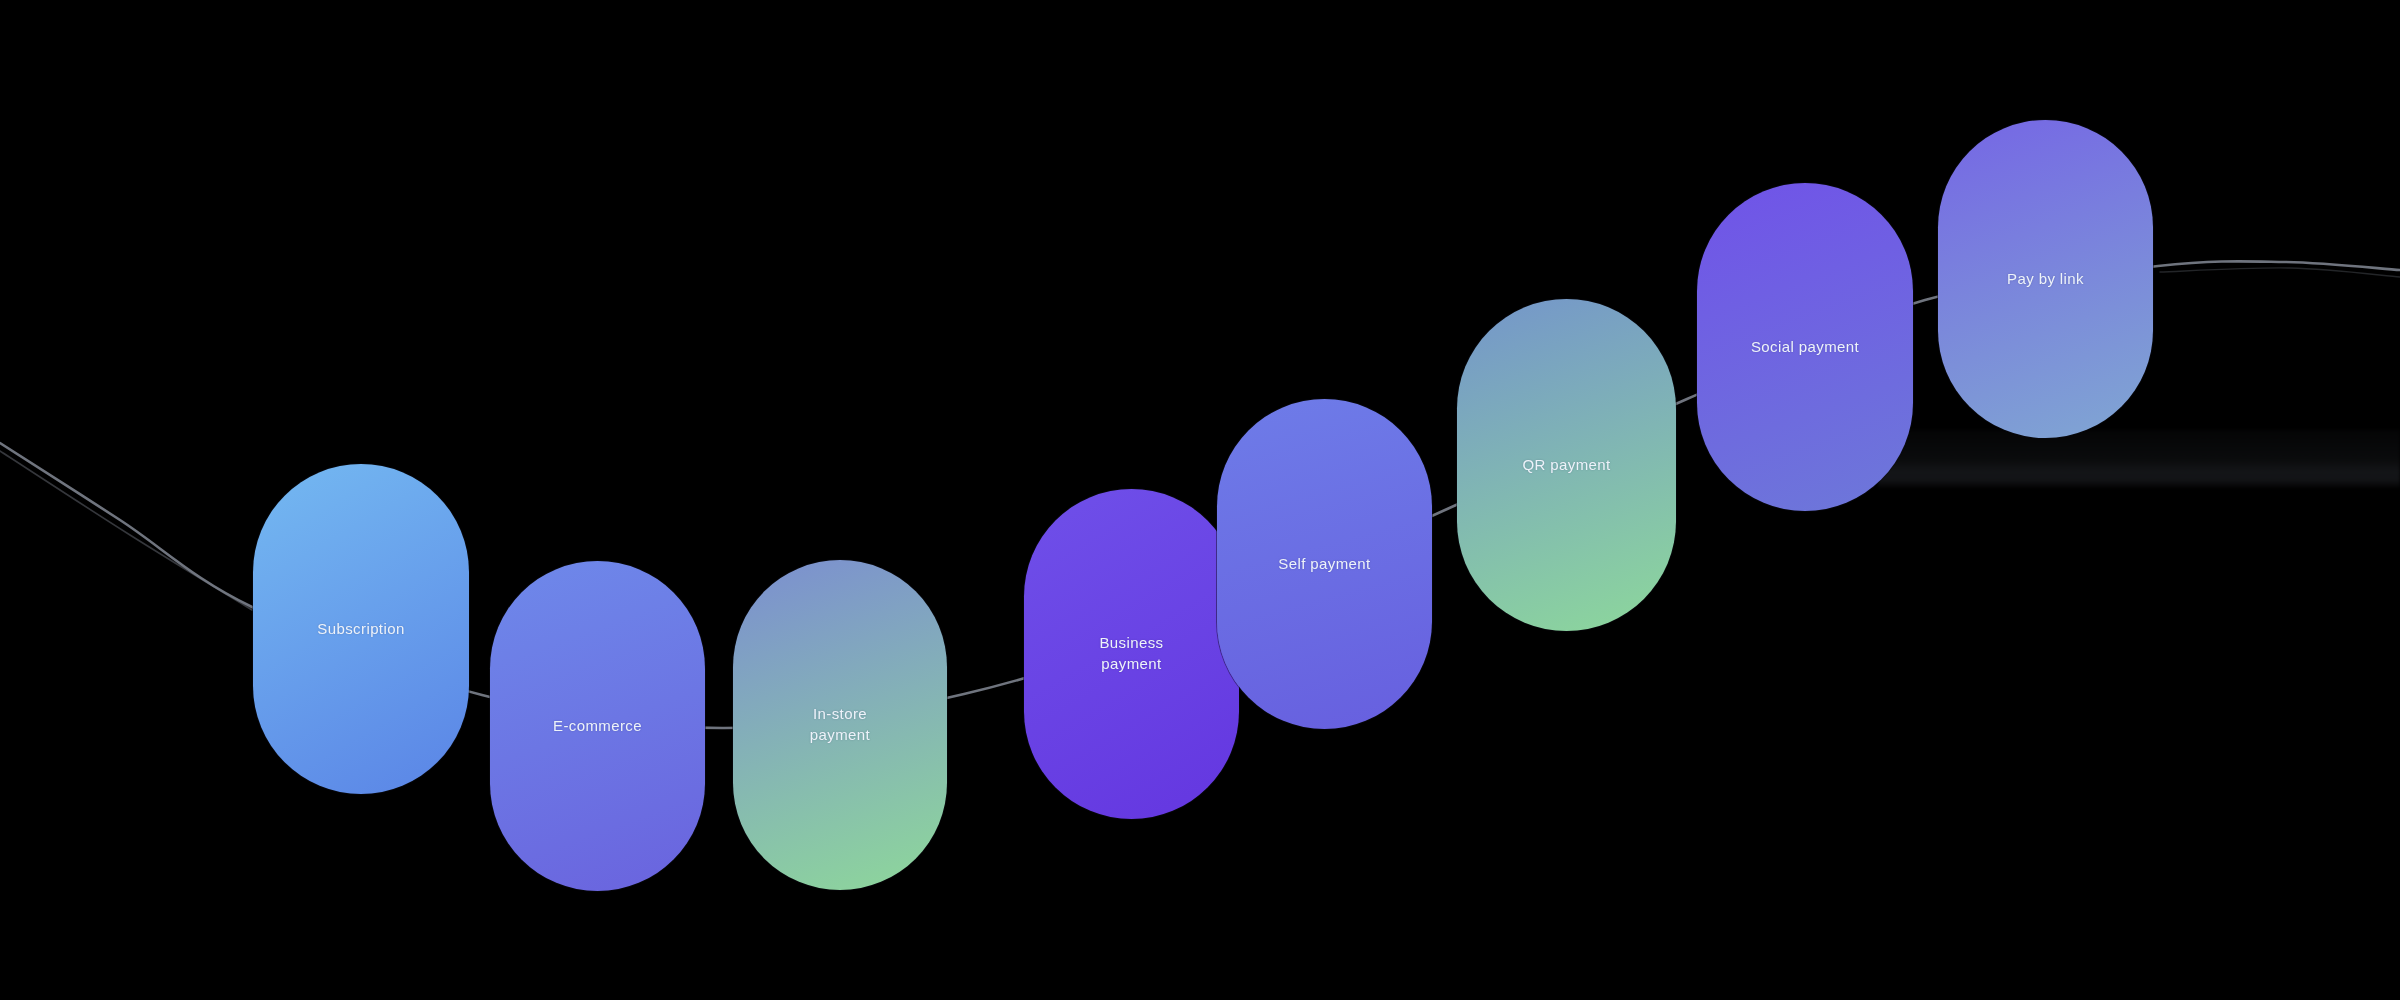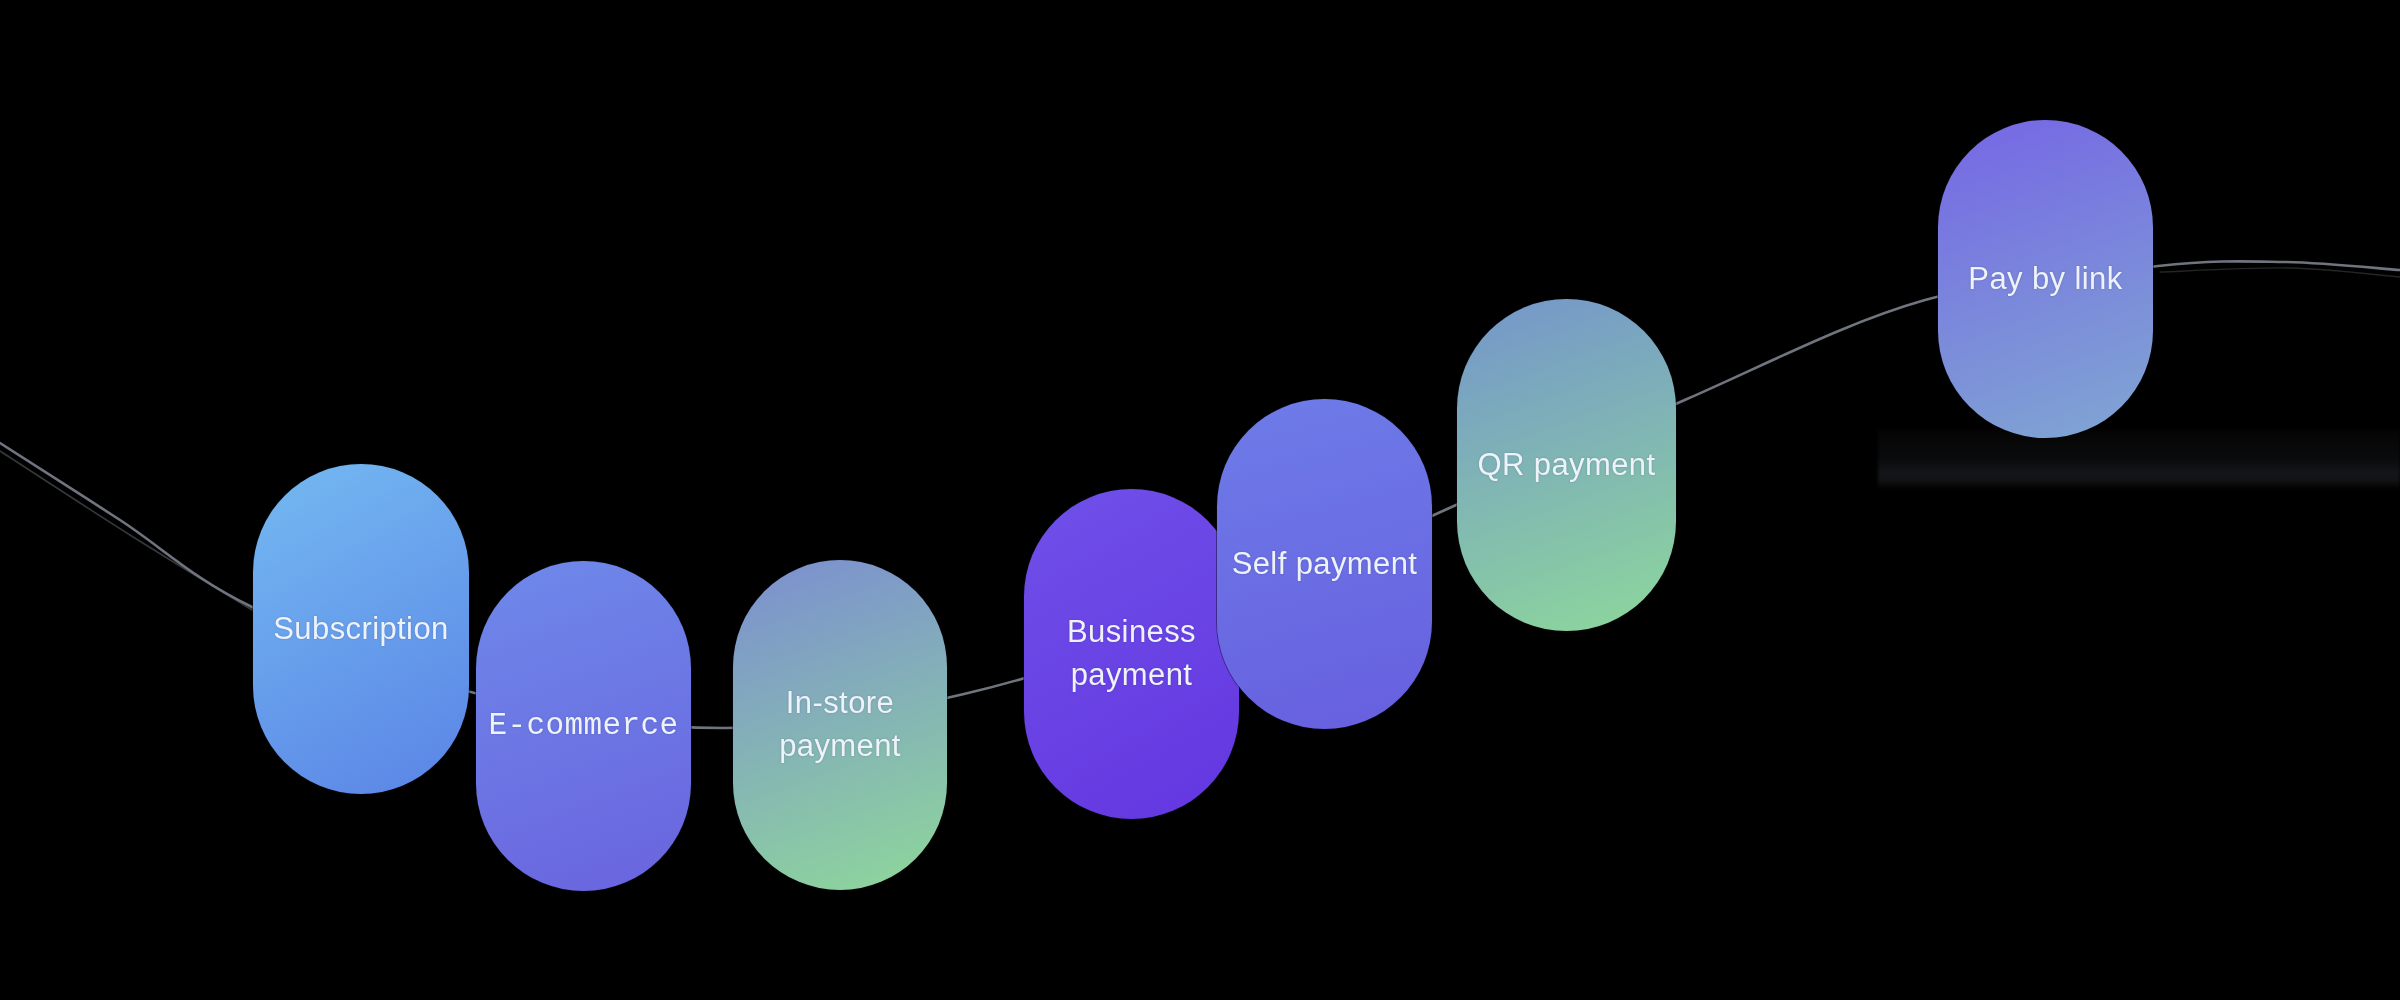--- a/index.html
+++ b/index.html
@@ -46,21 +46,21 @@
     position:absolute;
     display:flex;
     align-items:center;
     justify-content:center;
     box-shadow:0 0 0 1px rgba(10,12,20,0.45);
   }
   .pill-label{
     display:block;
     text-align:center;
     white-space:pre-line;
-    font-size:31px;
+    font-size:15px;
     letter-spacing:0.4px;
     line-height:1.38;
     font-weight:400;
     text-shadow:0 0 2px rgba(30,40,80,0.25);
   }
 </style>
 </head>
 <body>
 
 <div class="stage">
@@ -69,34 +69,37 @@
     <path id="curve-stub" d="M 0 451 C 21.7 465.0, 88.0 508.5, 130 535 C 172.0 561.5, 231.7 597.5, 252 610" stroke="#757a85" stroke-width="1.6" opacity="0.45"></path>
     <path id="curve-main" d="M 0 443 C 20.0 455.8, 78.0 492.7, 120 520 C 162.0 547.3, 191.7 577.8, 252 607 C 312.3 636.2, 403.3 674.8, 482 695 C 560.7 715.2, 643.7 728.2, 724 728 C 804.3 727.8, 883.8 712.7, 964 694 C 1044.2 675.3, 1124.8 646.7, 1205 616 C 1285.2 585.3, 1364.7 546.2, 1445 510 C 1525.3 473.8, 1607.0 434.0, 1687 399 C 1767.0 364.0, 1846.5 322.2, 1925 300 C 2003.5 277.8, 2098.0 272.3, 2158 266 C 2218.0 259.7, 2244.7 261.3, 2285 262 C 2325.3 262.7, 2380.8 268.7, 2400 270" stroke="#757a85" stroke-width="2.6" opacity="0.95"></path>
     <path id="curve-echo" d="M 2160 272 C 2181.7 271.3, 2250.0 267.2, 2290 268 C 2330.0 268.8, 2381.7 275.5, 2400 277" stroke="#757a85" stroke-width="1.4" opacity="0.3"></path>
   </svg>
 
   <div class="band"></div>
 
   <div class="pill" style="left: 253px; top: 464px; width: 216px; height: 330px; border-radius: 108px; background: linear-gradient(150deg, rgb(116, 185, 241), rgb(90, 132, 230)); color: rgb(238, 243, 250);">
     <span class="pill-label">Subscription</span>
   </div>
-  <div class="pill" style="left: 476px; top: 561px; width: 215px; height: 330px; border-radius: 107.5px; background: linear-gradient(160deg, rgb(110, 137, 234), rgb(106, 99, 222)); color: rgb(238, 243, 250); font-family: Liberation Mono, monospace;">
+  <div class="pill" style="left: 490px; top: 561px; width: 215px; height: 330px; border-radius: 107.5px; background: linear-gradient(160deg, rgb(110, 137, 234), rgb(106, 99, 222)); color: rgb(238, 243, 250);">
     <span class="pill-label">E-commerce</span>
   </div>
   <div class="pill" style="left: 700px; top: 560px; width: 214px; height: 330px; border-radius: 107px; background: linear-gradient(160deg, rgb(123, 142, 209), rgb(142, 216, 154)); color: rgb(238, 243, 250); margin-left: 33px;">
     <span class="pill-label">In-store
 payment</span>
   </div>
   <div class="pill" style="left: 1024px; top: 489px; width: 215px; height: 330px; border-radius: 107.5px; background: linear-gradient(150deg, rgb(111, 80, 233), rgb(100, 54, 224)); color: rgb(238, 243, 250);">
     <span class="pill-label">Business
 payment</span>
   </div>
   <div class="pill" style="left: 1457px; top: 299px; width: 219px; height: 332px; border-radius: 109.5px; background: linear-gradient(160deg, rgb(116, 149, 203), rgb(141, 216, 155)); color: rgb(238, 243, 250);">
     <span class="pill-label">QR payment</span>
   </div>
   <div class="pill" style="left: 1217px; top: 399px; width: 215px; height: 330px; border-radius: 107.5px; background: linear-gradient(165deg, rgb(110, 124, 232), rgb(103, 95, 223)); color: rgb(238, 243, 250);">
     <span class="pill-label">Self payment</span>
   </div>
+  <div class="pill" style="left: 1697px; top: 183px; width: 216px; height: 328px; border-radius: 108px; background: linear-gradient(160deg, rgb(112, 83, 232), rgb(109, 120, 217)); color: rgb(238, 243, 250);">
+    <span class="pill-label">Social payment</span>
+  </div>
   <div class="pill" style="left: 1938px; top: 120px; width: 215px; height: 318px; border-radius: 107.5px; background: linear-gradient(160deg, rgb(117, 102, 229), rgb(128, 167, 210)); color: rgb(238, 243, 250);">
     <span class="pill-label">Pay by link</span>
   </div>
 
 </div>
 
 </body></html>

